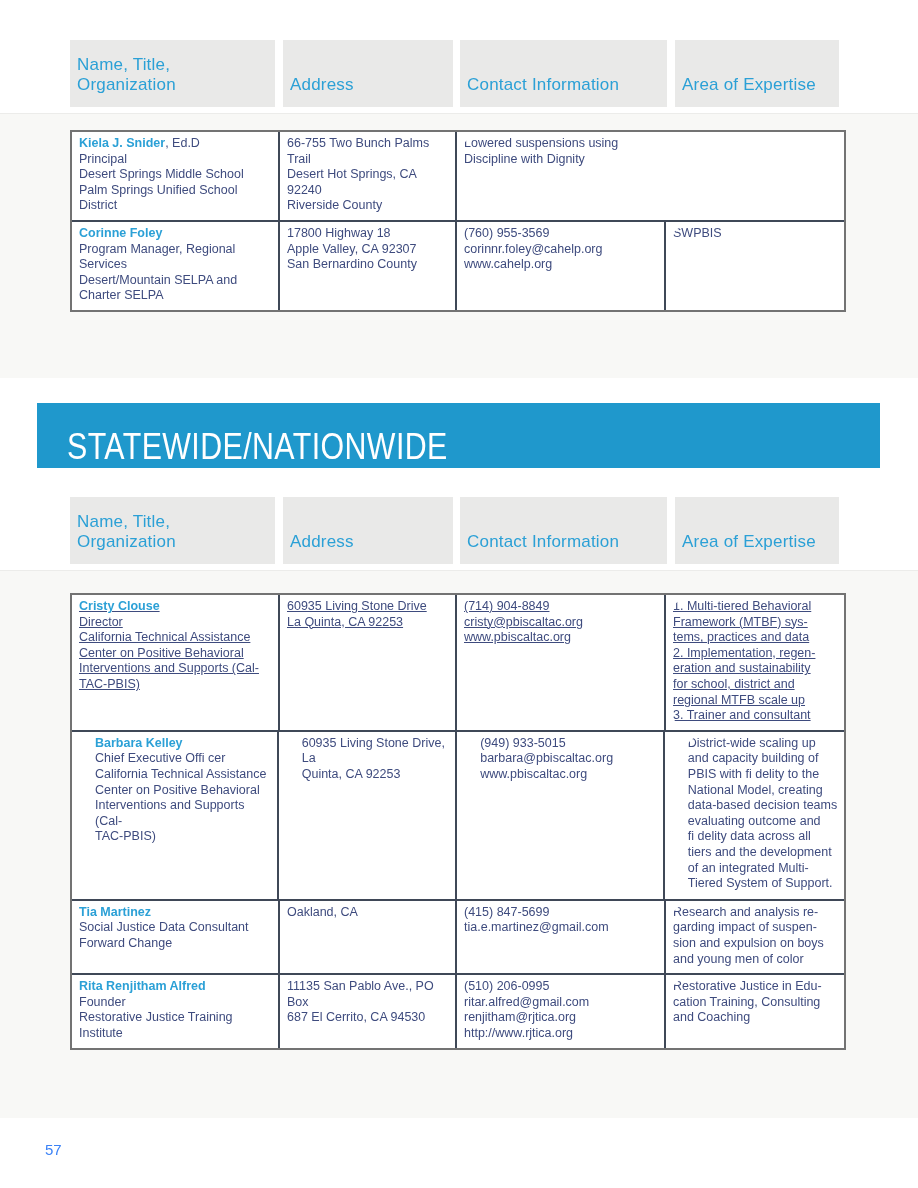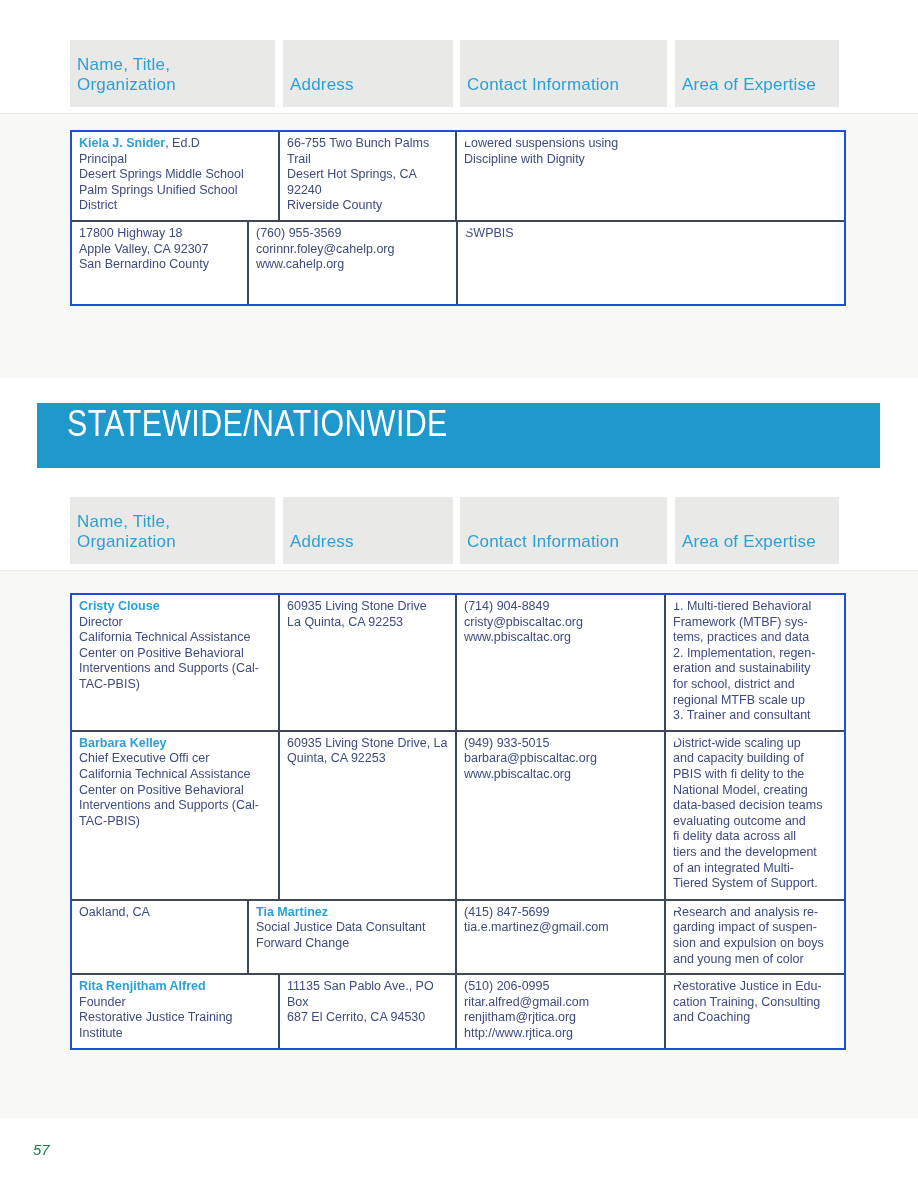--- a/index.html
+++ b/index.html
@@ -33,37 +33,37 @@
   .ch-1 { width:205px; margin-right:8px; }
   .ch-2 { width:170px; margin-right:7px; }
   .ch-3 { width:207px; margin-right:8px; }
   .ch-4 { width:164px; }
 
   
   .banner {
     position:absolute; left:37px; top:403px;
     width:843px; height:65px;
     background:#1f98cc;
-    display:flex; align-items:flex-start;
+    display:flex; align-items:flex-end;
     padding-left:30px;
   }
   .banner-title {
     color:#ffffff;
     font-size:37px;
     letter-spacing:0.5px;
     white-space:nowrap;
     transform:scaleX(0.82);
     transform-origin:left center;
   }
 
   
   .data-table {
     position:absolute; left:70px;
     width:776px;
-    border:2px solid #1d4ed8;
+    border:2px solid #737373;
     background:#ffffff;
   }
   .table-1 { top:130px; }
   .table-2 { top:593px; }
   .t-row { display:flex; }
   .t-row:not(:last-child) { border-bottom:2px solid #3f4857; }
   .cell {
     padding:4px 6px 6px 7px;
     font-size:12.5px;
     line-height:15.6px;
@@ -75,28 +75,28 @@
   .c-2 { width:177px; }
   .c-3 { width:209px; }
   .c-4 { width:178px;border-radius:31px; }
   .person-name { color:#2ba0d6; font-weight:bold; }
   .name-suffix { color:#3e4b7e; }
   .title-org { white-space:pre-line; }
 
   
   .t1-r1 .cell { min-height:88px; }
   .t1-r2 .cell { min-height:82px; }
-  .t2-r1 .cell { min-height:134px; }
-  .t2-r2 .cell { min-height:167px; }
+  .t2-r1 .cell { min-height:134px;text-decoration:underline; }
+  .t2-r2 .cell { min-height:167px;margin-left:16px; }
   .t2-r3 .cell { min-height:69px; }
   .t2-r4 .cell { min-height:68px; }
 
   .page-number {
-    position:absolute; left:33px; top:1141px;
-    font-size:15px; color:#15803d;font-style:italic;
+    position:absolute; left:45px; top:1141px;
+    font-size:15px; color:#3b82f6;
   }
 </style>
 </head>
 <body>
 
 <div class="page">
 
   <div class="section-band band-1"></div>
   <div class="section-band band-2"></div>
 
@@ -123,20 +123,24 @@
 District</div></div>
       <div class="cell c-2">66-755 Two Bunch Palms
 Trail
 Desert Hot Springs, CA
 92240
 Riverside County</div>
       <div class="cell c-4">Lowered suspensions using
 Discipline with Dignity</div>
     </div>
     <div class="t-row t1-r2">
+      <div class="cell c-1"><span class="person-name">Corinne Foley</span><span class="name-suffix"></span><div class="title-org">Program Manager, Regional
+Services
+Desert/Mountain SELPA and
+Charter SELPA</div></div>
       <div class="cell c-2">17800 Highway 18
 Apple Valley, CA 92307
 San Bernardino County</div>
       <div class="cell c-3">(760) 955-3569
 corinnr.foley@cahelp.org
 www.cahelp.org</div>
       <div class="cell c-4">SWPBIS</div>
     </div>
   </div>
 
@@ -196,23 +200,23 @@
 PBIS with fi delity to the
 National Model, creating
 data-based decision teams
 evaluating outcome and
 fi delity data across all
 tiers and the development
 of an integrated Multi-
 Tiered System of Support.</div>
     </div>
     <div class="t-row t2-r3">
-      <div class="cell c-2">Oakland, CA</div>
       <div class="cell c-1"><span class="person-name">Tia Martinez</span><span class="name-suffix"></span><div class="title-org">Social Justice Data Consultant
 Forward Change</div></div>
+      <div class="cell c-2">Oakland, CA</div>
       <div class="cell c-3">(415) 847-5699
 tia.e.martinez@gmail.com</div>
       <div class="cell c-4">Research and analysis re-
 garding impact of suspen-
 sion and expulsion on boys
 and young men of color</div>
     </div>
     <div class="t-row t2-r4">
       <div class="cell c-1"><span class="person-name">Rita Renjitham Alfred</span><span class="name-suffix"></span><div class="title-org">Founder
 Restorative Justice Training

